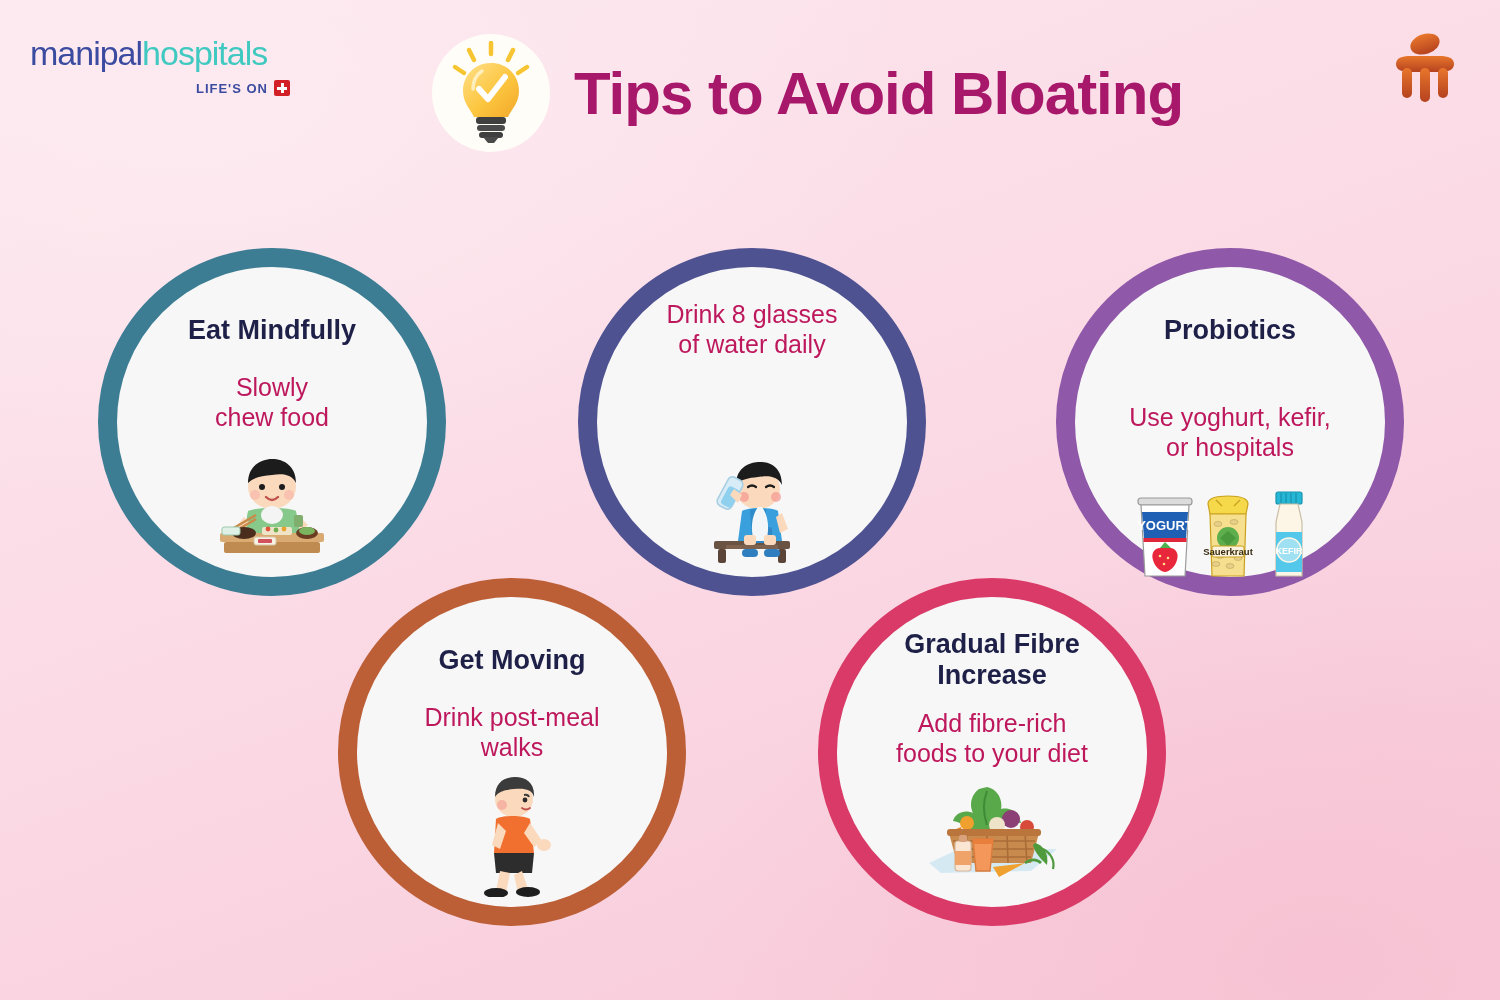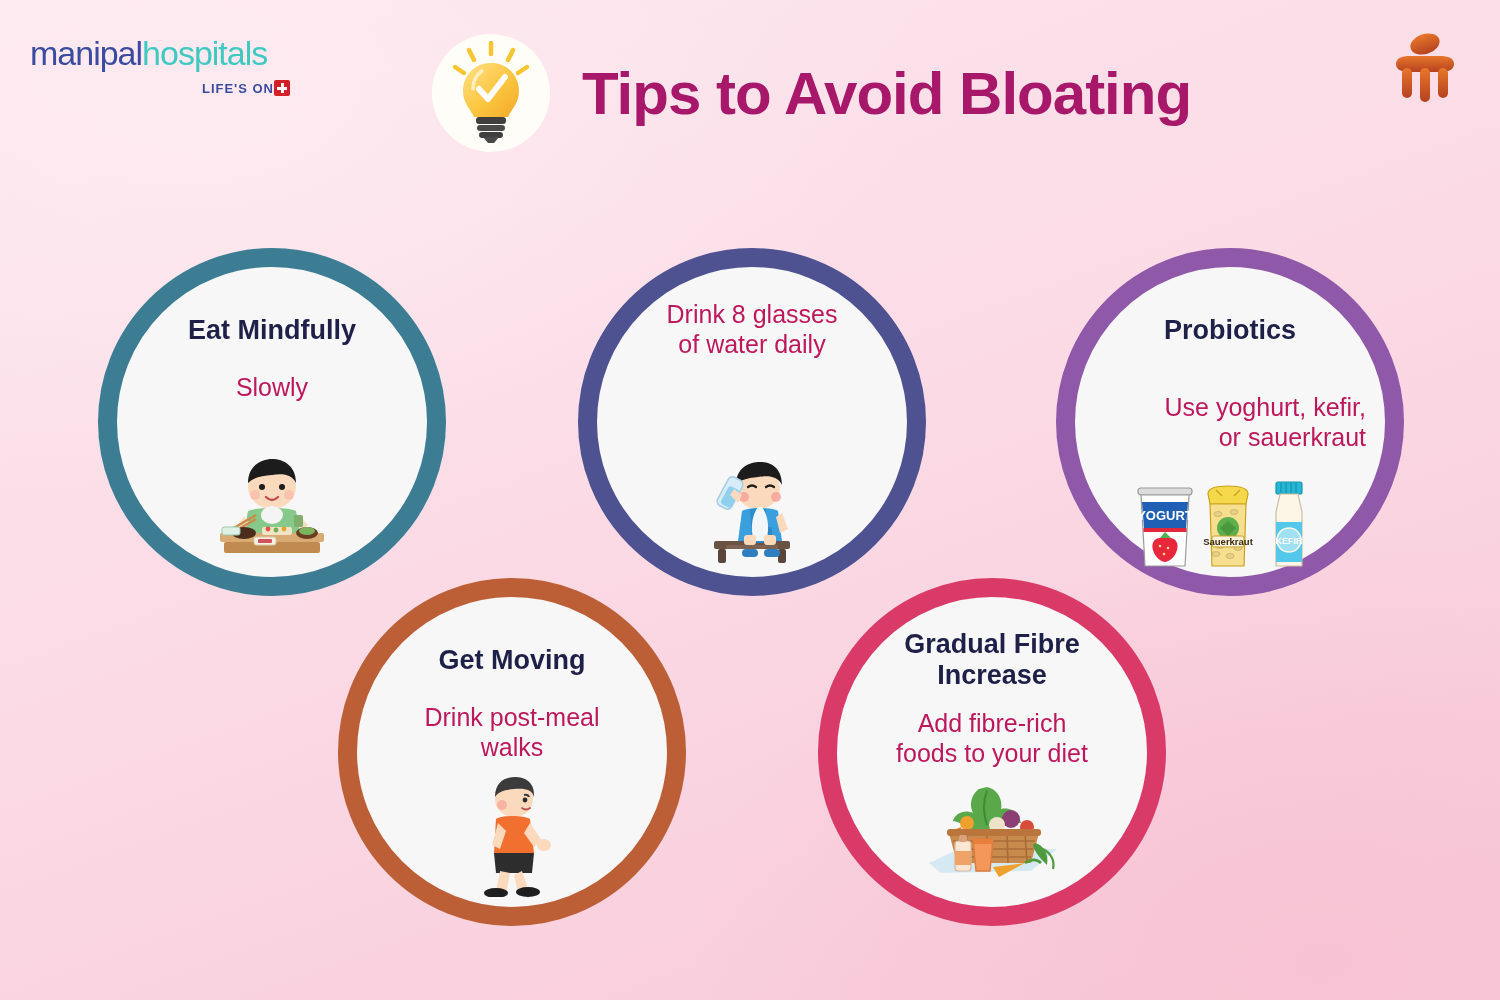--- a/index.html
+++ b/index.html
@@ -14,30 +14,30 @@
     position:relative;
   }
 
   
   .logo { position:absolute; left:30px; top:36px; width:260px; }
   .logo-word { font-size:34px; letter-spacing:-1px; line-height:1; white-space:nowrap; }
   .logo-manipal { color:#3b4ba0; font-weight:400; }
   .logo-hospitals { color:#3fc9c0; font-weight:400; }
   .logo-tag { margin-top:10px; text-align:right; font-size:13px; font-weight:700;
               color:#3b4ba0; letter-spacing:1px; display:flex; justify-content:flex-end;
-              align-items:center; gap:0; }
+              align-items:center; gap:6px; }
   .cross-badge { width:16px; height:16px; background:#d32027; position:relative;
                  display:inline-block; border-radius:2px; }
   .cross-badge:before, .cross-badge:after {
     content:""; position:absolute; background:#fff; }
   .cross-badge:before { left:6.5px; top:3px; width:3px; height:10px; }
   .cross-badge:after { left:3px; top:6.5px; width:10px; height:3px; }
 
   .title-row { position:absolute; left:432px; top:38px; height:110px;
-               display:flex; align-items:center; gap:32px; }
+               display:flex; align-items:center; gap:24px; }
   .bulb-wrap { width:118px; height:118px; border-radius:50%; background:#fffdf8;
                display:flex; align-items:center; justify-content:center; flex:0 0 auto; }
   .page-title { font-size:60px; font-weight:700; color:#a8186a;
                 letter-spacing:-1px; white-space:nowrap; }
 
   .brandmark { position:absolute; right:38px; top:28px; width:74px; height:80px; }
 
   
   .circle { position:absolute; border-radius:50%; background:#f7f7f7;
             display:flex; flex-direction:column; align-items:center; }
@@ -52,21 +52,21 @@
 
   .c-head { font-size:27px; font-weight:700; color:#1e2048; text-align:center;
             line-height:1.16; width:250px; }
   .c-body { font-size:25px; font-weight:400; color:#be185d; text-align:center;
             line-height:1.2; width:272px; }
   .c-art  { margin-top:auto; display:flex; align-items:flex-end;
             justify-content:center; }
 
   .c1 .c-head { margin-top:48px; } .c1 .c-body { margin-top:26px; }
   .c2 .c-head { margin-top:30px; } .c2 .c-body { margin-top:32px; }
-  .c3 .c-head { margin-top:48px; } .c3 .c-body { margin-top:20px;text-align:right; }
+  .c3 .c-head { margin-top:48px; } .c3 .c-body { margin-top:30px; }
   .c4 .c-head { margin-top:48px; } .c4 .c-body { margin-top:26px; }
   .c5 .c-head { margin-top:32px; } .c5 .c-body { margin-top:16px; }
 
   .c1 .c-art { margin-bottom:20px; }
   .c2 .c-art { margin-bottom:12px; }
   .c3 .c-art { margin-bottom:28px;text-decoration:underline; }
   .c4 .c-art { margin-bottom:10px; }
   .c5 .c-art { margin-bottom:24px; }
 </style>
 </head>
@@ -122,20 +122,21 @@
     <rect x="14" y="40" width="10" height="30" rx="5" fill="url(#om)"></rect>
     <rect x="32" y="40" width="10" height="34" rx="5" fill="url(#om)"></rect>
     <rect x="50" y="40" width="10" height="30" rx="5" fill="url(#om)"></rect>
   </svg>
 </div>
 
 <div class="circle c-top c1">
   <div class="c-head">Eat Mindfully</div>
   <div class="c-body">
     <div>Slowly</div>
+    <div>chew food</div>
   </div>
   <div class="c-art">
     <svg width="124" height="104" viewBox="0 0 124 104" aria-hidden="true">
       <ellipse cx="62" cy="34" rx="24" ry="22" fill="#fbd9bd"></ellipse>
       <path d="M38 30 C38 12 52 6 62 6 C74 6 86 13 86 30 C82 22 74 20 62 22 C52 23 44 24 38 30 Z" fill="#1c1c1c"></path>
       <circle cx="52" cy="34" r="3" fill="#1c1c1c"></circle>
         <circle cx="72" cy="34" r="3" fill="#1c1c1c"></circle>
       <circle cx="45" cy="42" r="5" fill="#f7b3a8" opacity=".65"></circle>
       <circle cx="79" cy="42" r="5" fill="#f7b3a8" opacity=".65"></circle>
       <path d="M56 44 Q62 50 68 44" stroke="#c0504a" stroke-width="2.4" fill="none" stroke-linecap="round"></path>
@@ -192,21 +193,21 @@
       <rect x="50" y="94" width="16" height="8" rx="4" fill="#2f7fc0"></rect>
       <rect x="72" y="94" width="16" height="8" rx="4" fill="#2f7fc0"></rect>
     </svg>
   </div>
 </div>
 
 <div class="circle c-top c3">
   <div class="c-head">Probiotics</div>
   <div class="c-body">
     <div>Use yoghurt, kefir,</div>
-    <div>or sauerkraut</div>
+    <div>or hospitals</div>
   </div>
   <div class="c-art">
     <svg width="200" height="92" viewBox="0 0 200 92" aria-hidden="true">
 
       <g>
         <rect x="8" y="10" width="54" height="7" rx="3" fill="#dcdcdc" stroke="#9a9a9a" stroke-width="1.2"></rect>
         <path d="M11 17 L59 17 L55 88 L15 88 Z" fill="#ffffff" stroke="#9a9a9a" stroke-width="1.2"></path>
         <path d="M12 24 L58 24 L56 50 L14 50 Z" fill="#1f5fb4"></path>
         <text x="35" y="42" font-family="Liberation Sans, sans-serif" font-size="13" font-weight="700" fill="#ffffff" text-anchor="middle">YOGURT</text>
         <rect x="13.5" y="50" width="43" height="4" fill="#e1273d"></rect>

